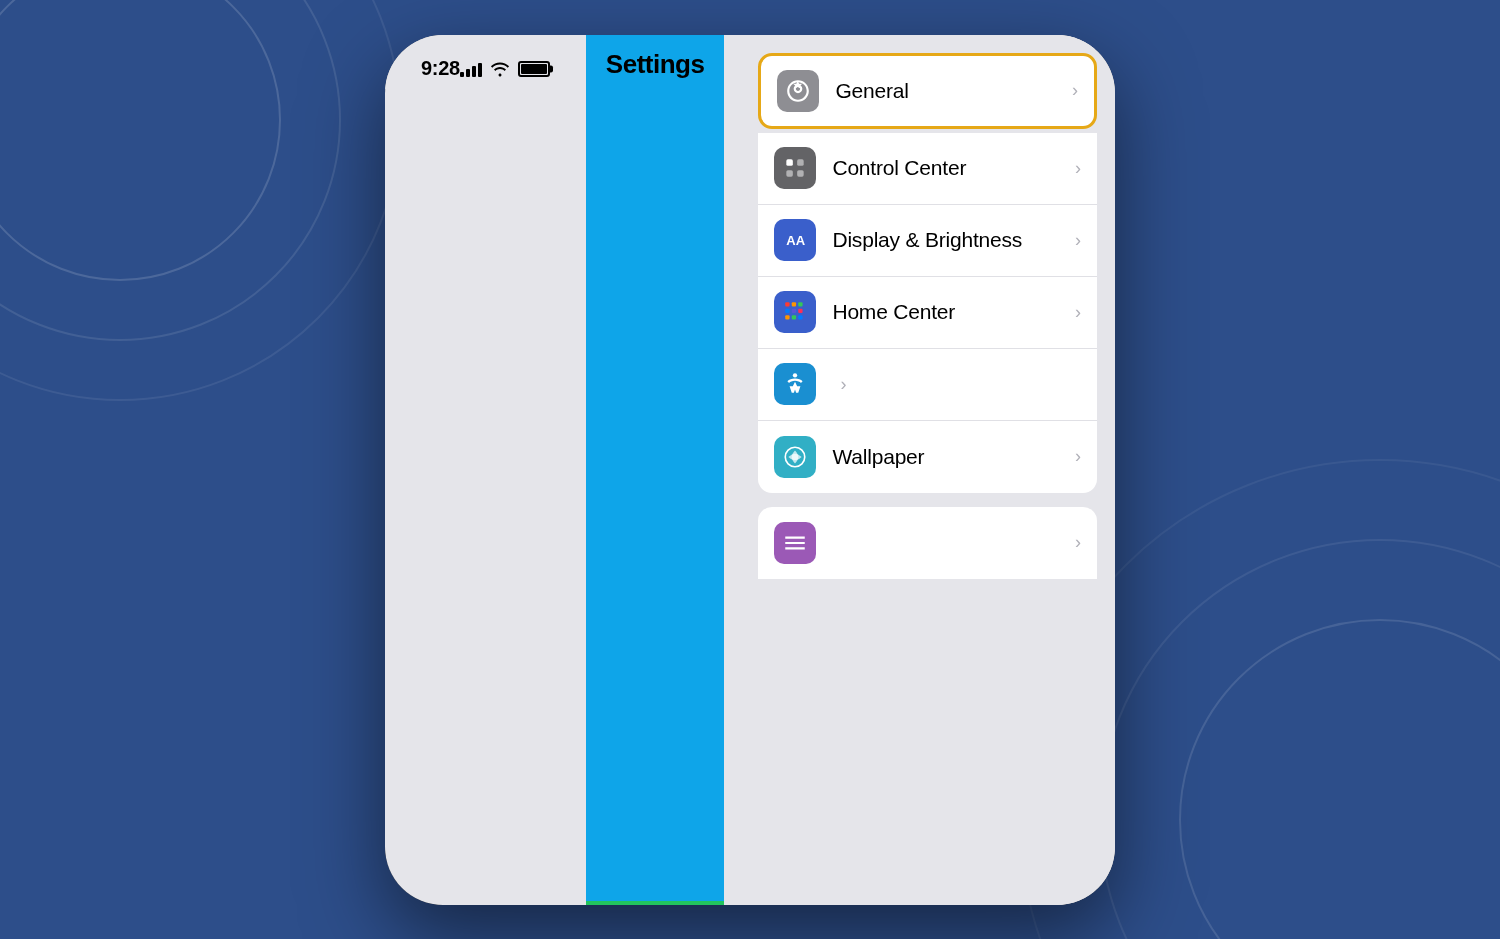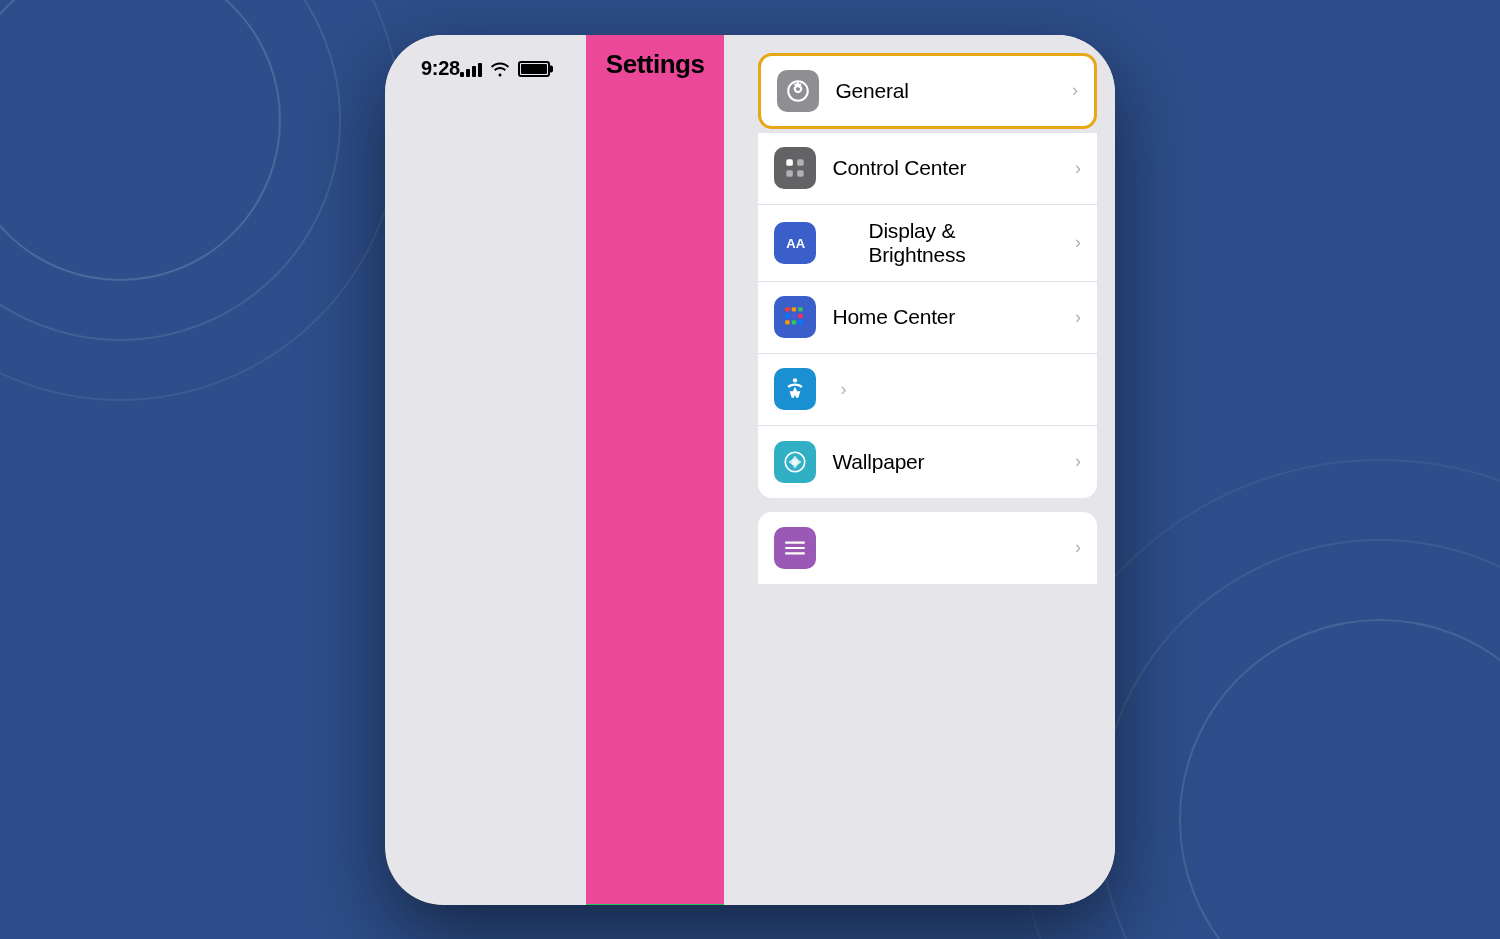--- a/index.html
+++ b/index.html
@@ -137,23 +137,23 @@
 
     .battery-fill {
       width: 100%;
       height: 100%;
       background: #000;
       border-radius: 1px;
     }
 
     
     .nav-bar {
-      background: #ec4899;
+      background: #0ea5e9;
       padding: 14px 20px 10px;
-      border-bottom: 1px solid #22c55e;
+      border-bottom: 4px solid #22c55e;
     }
 
     .nav-title {
       font-size: 26px;
       font-weight: 700;
       color: #000;
       text-align: center;
       letter-spacing: -0.5px;
     }
 
@@ -330,21 +330,21 @@
             <rect x="4" y="4" width="6" height="6" rx="1.5" fill="white"></rect>
             <rect x="4" y="14" width="6" height="6" rx="1.5" fill="white" opacity="0.5"></rect>
             <rect x="14" y="4" width="6" height="6" rx="1.5" fill="white" opacity="0.5"></rect>
             <rect x="14" y="14" width="6" height="6" rx="1.5" fill="white" opacity="0.5"></rect>
           </svg>
         </div>
         <span class="item-label">Control Center</span>
         <span class="chevron">›</span>
       </div>
 
-      <div class="settings-item" style="border-radius: 0; margin: 0 18px; gap: 36px;">
+      <div class="settings-item" style="border-radius: 0; margin: 0 18px;">
         <div class="item-icon icon-display">
           <svg class="icon-svg" viewBox="0 0 24 24" xmlns="http://www.w3.org/2000/svg">
             <text x="4" y="17" font-size="12" font-weight="700" fill="white" font-family="Arial">AA</text>
           </svg>
         </div>
         <span class="item-label">Display &amp; Brightness</span>
         <span class="chevron">›</span>
       </div>
 
       <div class="settings-item" style="border-radius: 0; margin: 0 18px;">

